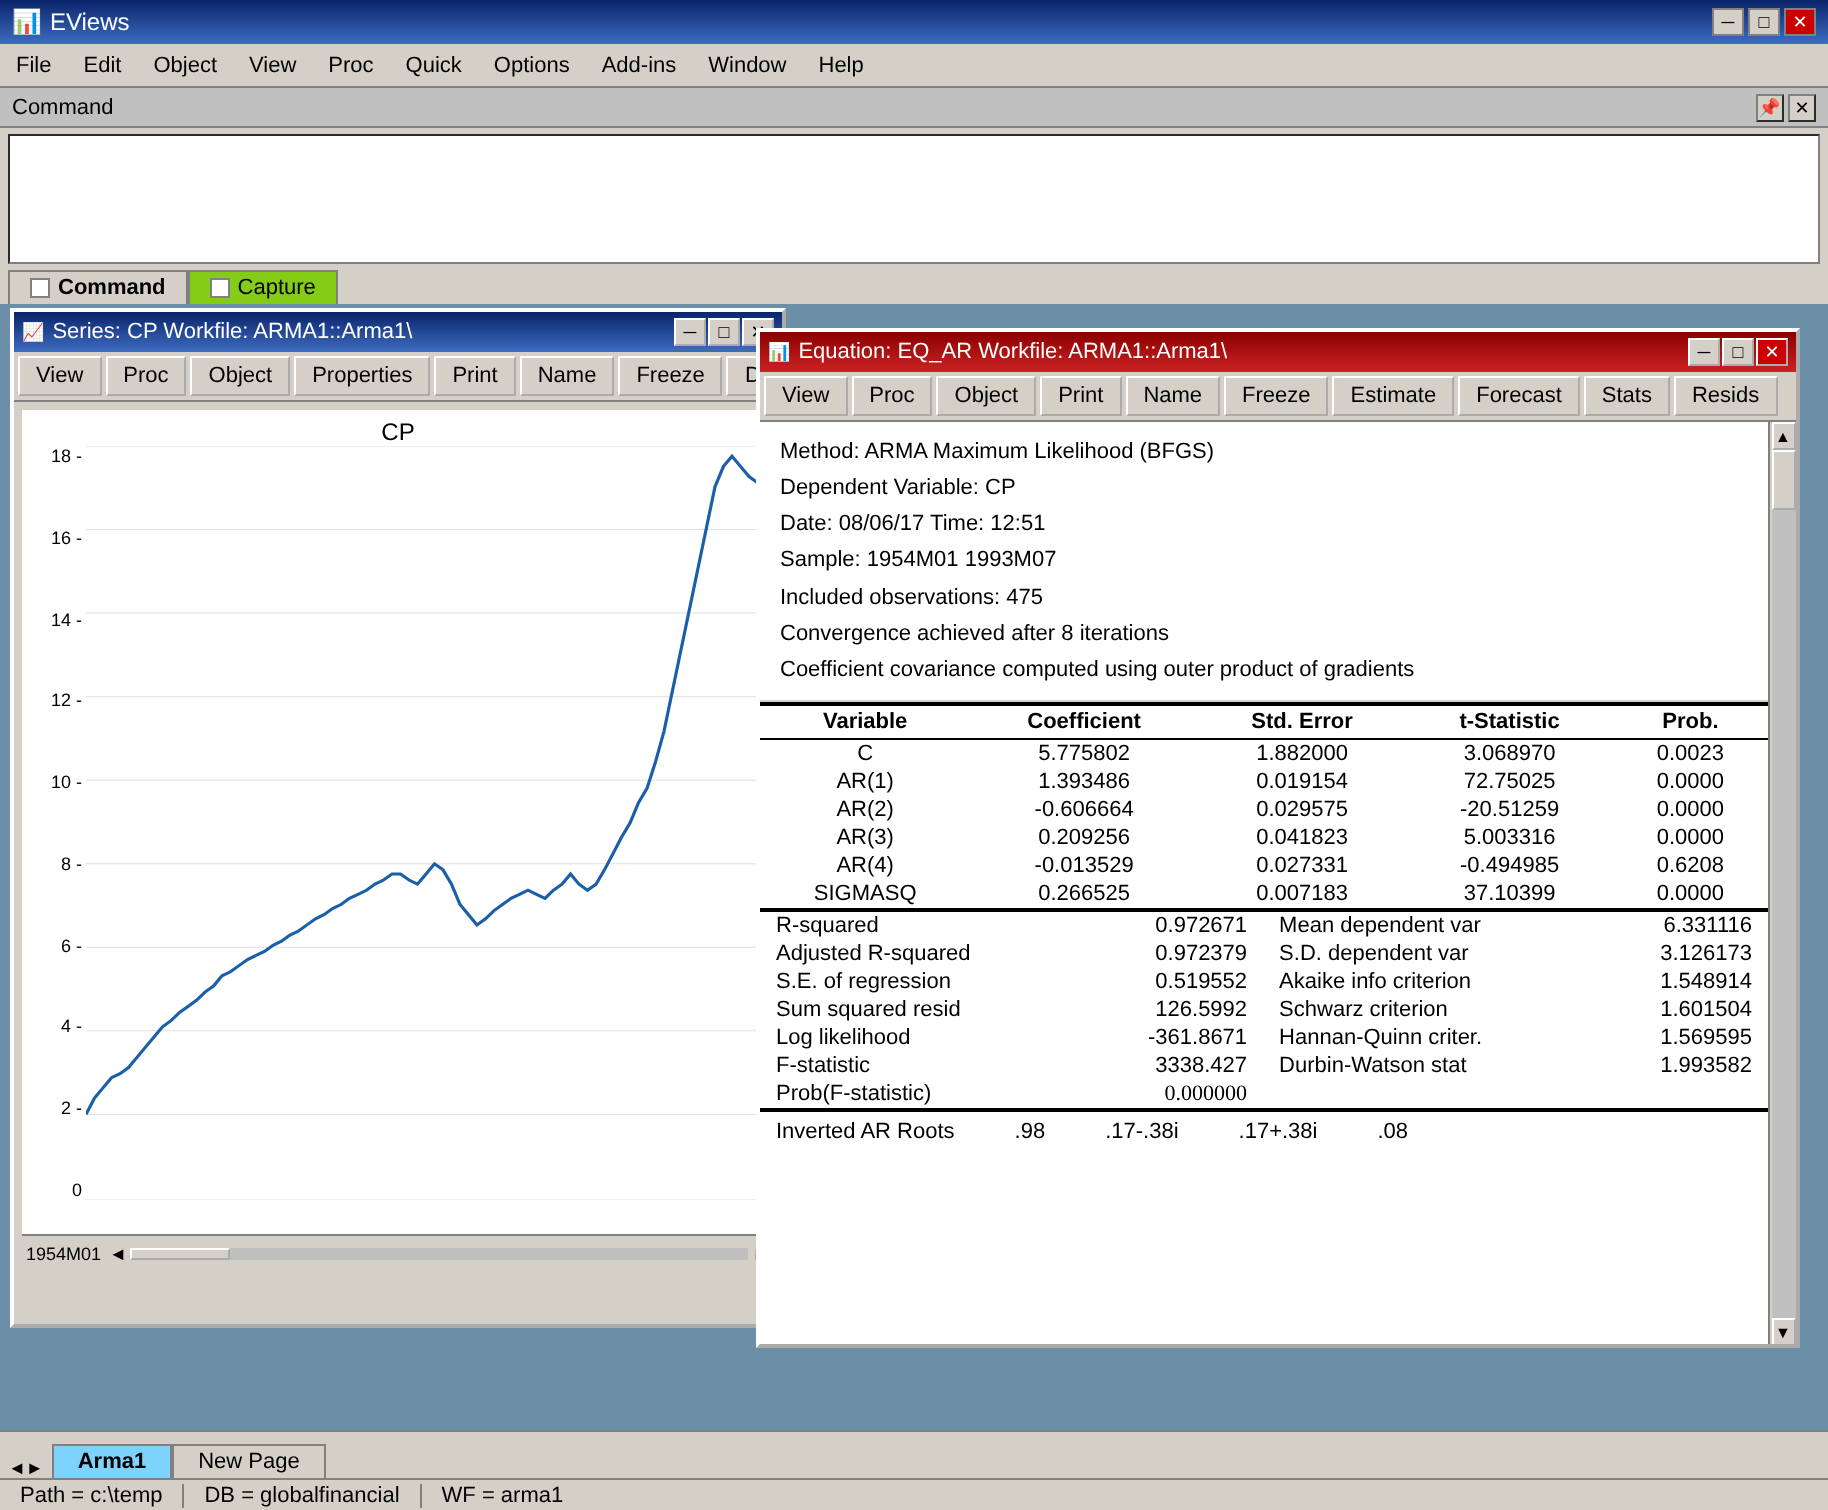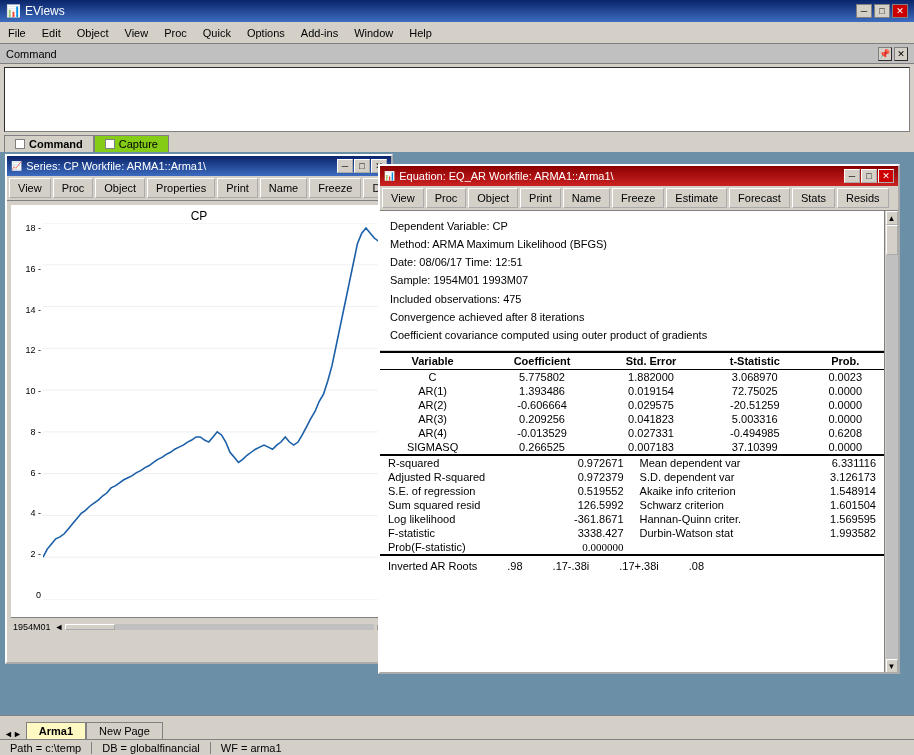--- a/index.html
+++ b/index.html
@@ -35,21 +35,21 @@
     .equation-window { position: absolute; left: 375px; top: 10px; width: 520px; height: 510px; background: white; border: 2px outset #ffffff; z-index: 2; }
     .eq-title-bar { background: linear-gradient(to bottom, #8b0000, #cc2222); color: white; height: 20px; display: flex; align-items: center; padding: 0 4px; font-size: 11px; justify-content: space-between; }
 
     .eq-toolbar { display: flex; padding: 2px; gap: 2px; background: #d4d0c8; border-bottom: 1px solid #808080; }
 
     .eq-table { width: 100%; border-collapse: collapse; font-size: 11px; }
     .eq-table th { border-top: 2px solid #000; border-bottom: 1px solid #000; padding: 2px 8px; text-align: center; font-weight: bold; }
     .eq-table td { padding: 1px 8px; text-align: center; }
     .eq-table tbody tr:last-child { border-bottom: 1px solid #000; }
     .bottom-tab { background: #d4d0c8; border: 1px solid #808080; border-bottom: none; padding: 2px 12px; cursor: pointer; font-size: 11px; }
-    .bottom-tab.active { background: #fef9c3; font-weight: bold; }
+    .bottom-tab.active { background: #7dd3fc; font-weight: bold; }
 
     .app-content { display: flex; flex-direction: column; height: 100%; }
     .workspace { position: relative; flex: 1; background: #6b8fa6; overflow: hidden; }
   </style>
 </head>
 <body>
 
 <div class="app-content" style="height:755px; display:flex; flex-direction:column;">
 
   <div class="title-bar">
@@ -199,22 +199,22 @@
         <button class="toolbar-btn">Estimate</button>
         <button class="toolbar-btn">Forecast</button>
         <button class="toolbar-btn">Stats</button>
         <button class="toolbar-btn">Resids</button>
       </div>
 
       <div style="display:flex; height:calc(100% - 44px);">
         <div style="flex:1; overflow:hidden;">
 
           <div style="padding:6px 10px; font-size:11px; line-height:1.65; background:white; border-bottom:1px solid #d0d0d0;">
+            <div>Method: ARMA Maximum Likelihood (BFGS)</div>
             <div>Dependent Variable: CP</div>
-            <div>Method: ARMA Maximum Likelihood (BFGS)</div>
             <div>Date: 08/06/17   Time: 12:51</div>
             <div>Sample: 1954M01 1993M07</div>
             <div>Included observations: 475</div>
             <div>Convergence achieved after 8 iterations</div>
             <div>Coefficient covariance computed using outer product of gradients</div>
           </div>
 
           <table class="eq-table" style="width:100%; border-collapse:collapse; font-size:11px;">
             <thead>
               <tr>

